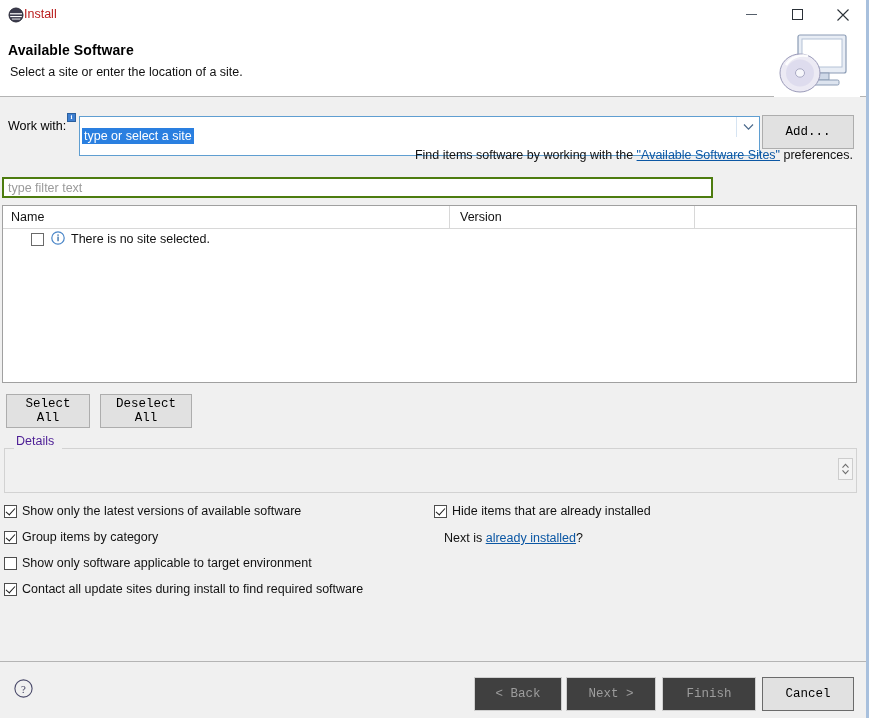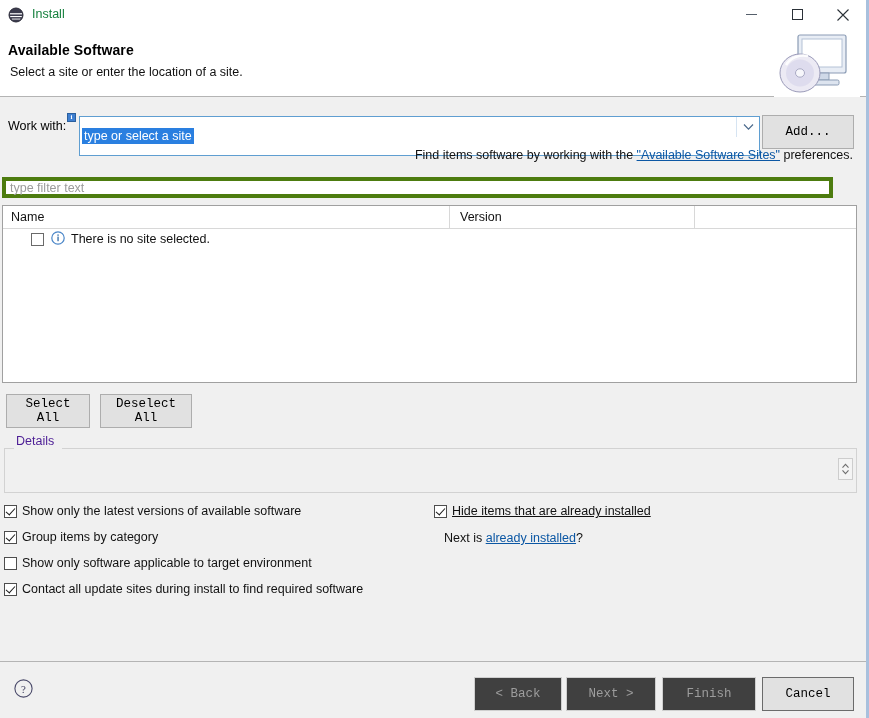--- a/index.html
+++ b/index.html
@@ -35,23 +35,22 @@
     display: flex;
     align-items: center;
   }
   .title-icon {
     margin-left: 8px;
     width: 16px; height: 16px;
     flex: 0 0 auto;
     display: block;
   }
   .title-text {
-    margin-left: 8px;
-    font-size: 12.5px;
-    color: #15803d;
+    font-size: 12.5px;
+    color: #b91c1c;
     line-height: 1;
   }
   .winbtns {
     position: absolute;
     right: 0; top: 0;
     height: 29px;
     display: flex;
   }
   .winbtn {
     width: 46px; height: 29px;
@@ -179,23 +178,23 @@
   .link {
     color: #0b57a4;
     text-decoration: underline;
     cursor: pointer;
   }
 
   
   .filter-input {
     position: absolute;
     left: 2px; top: 177px;
-    width: 831px; height: 21px;
-    background: #ffffff;
-    border: 4px solid #4d7c0f;
+    width: 711px; height: 21px;
+    background: #ffffff;
+    border: 2px solid #4d7c0f;
     box-sizing: border-box;
     display: flex;
     align-items: center;
   }
   .filter-placeholder {
     margin-left: 4px;
     color: #9b9b9b;
     font-size: 12.5px;
   }
 
@@ -498,21 +497,21 @@
   </div>
   <div class="opt" style="left:4px; top:556px;">
     <span class="cb"></span>
     <span>Show only software applicable to target environment</span>
   </div>
   <div class="opt" style="left:4px; top:582px;">
     <span class="cb checked"></span>
     <span>Contact all update sites during install to find required software</span>
   </div>
 
-  <div class="opt" style="left:434px; top:504px;text-decoration:underline;">
+  <div class="opt" style="left:434px; top:504px;">
     <span class="cb checked"></span>
     <span>Hide items that are already installed</span>
   </div>
   <div class="whatis" style="left:444px; top:531px;">
     <span>Next is </span><span class="link">already installed</span><span>?</span>
   </div>
 
   <div class="footer-sep"></div>
   <div class="help-icon">
     <svg width="19" height="19" viewBox="0 0 19 19">

